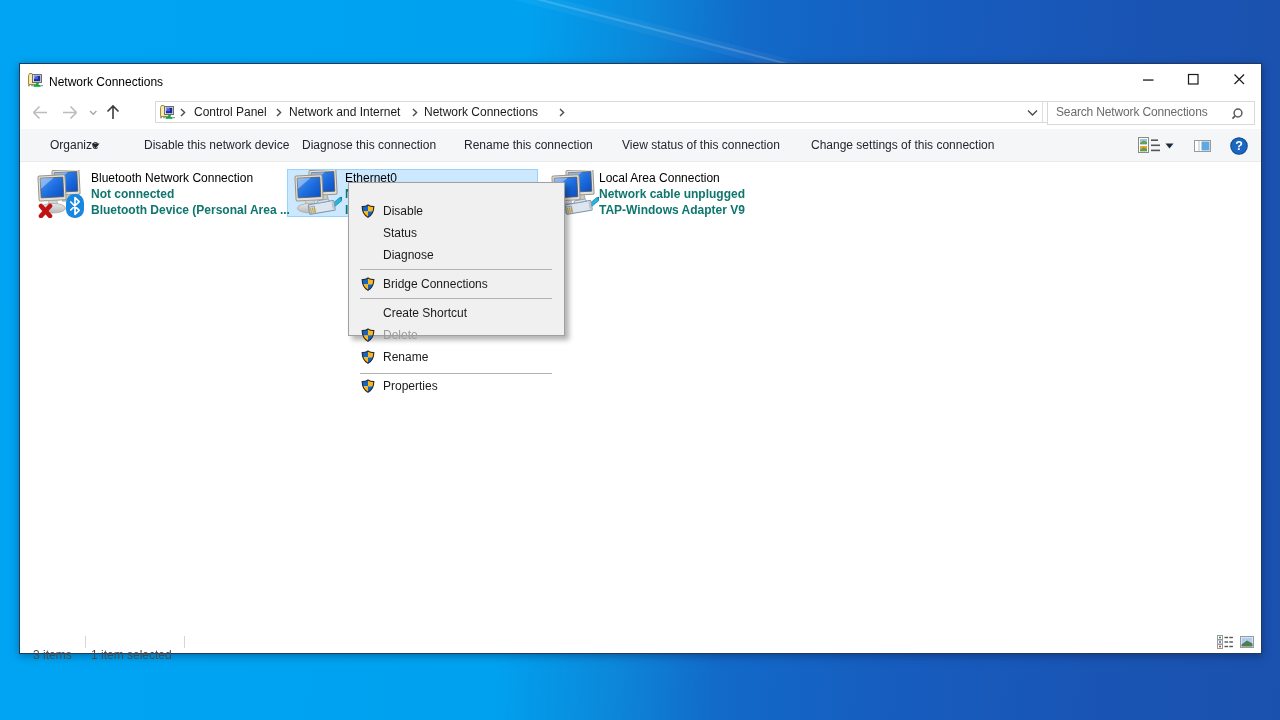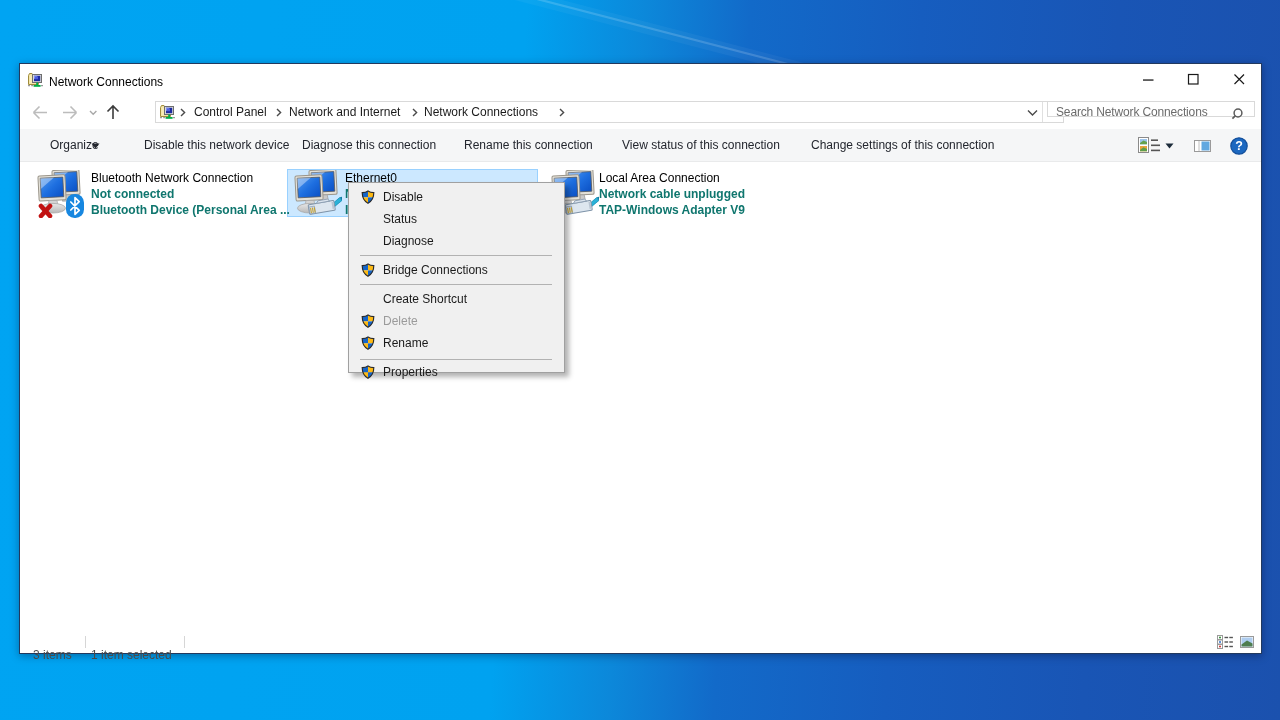--- a/index.html
+++ b/index.html
@@ -19,21 +19,21 @@
   .title-txt { position:absolute; left:29px; top:2px; line-height:32px; font-size:12px; color:#000; }
   .capbtn { position:absolute; top:0; height:31px; }
   
   .toolbar { position:absolute; left:0; top:32px; width:100%; height:33px; background:#fff; }
   .addr {
     position:absolute; left:107px; top:5px; width:909px; height:22px;
     border:1px solid #d9d9d9; background:#fff;margin-left:28px;
   }
   .crumb { position:absolute; top:0; height:20px; line-height:20px; font-size:12px; color:#1b1b1b; white-space:nowrap; }
   .search {
-    position:absolute; left:1027px; top:5px; width:208px; height:16px;
+    position:absolute; left:1027px; top:5px; width:208px; height:24px;
     border:1px solid #d9d9d9; background:#fff;
   }
   .search span { position:absolute; left:8px; top:0; line-height:20px; font-size:12px; color:#6b6b6b; letter-spacing:-0.15px; }
   
   .cmdbar {
     position:absolute; left:0; top:65px; width:100%; height:33px;
     background:#f5f6f7; border-bottom:1px solid #e9eaeb;
   }
   .cmd { position:absolute; top:0; height:32px; line-height:32px; font-size:12px; color:#23262e; white-space:nowrap; }
   
@@ -42,24 +42,24 @@
   .sel {
     position:absolute; left:267px; top:105px; width:251px; height:48px;
     background:#cce8ff; border:1px solid #99d1ff;
   }
   
   .status { position:absolute; left:0; bottom:0; width:100%; height:22px; }
   .status .txt { position:absolute; top:13px; line-height:22px; font-size:12px; color:#4a4a4a; white-space:nowrap; }
   .vsep { position:absolute; top:5px; width:1px; height:12px; background:#d6d6d6; }
   
   .menu {
-    position:absolute; left:348px; top:182px; width:217px; height:191px;
+    position:absolute; left:348px; top:182px; width:217px; height:154px;
     background:#f0f0f0; border:1px solid #a0a0a0;
     box-shadow:4px 4px 5px rgba(0,0,0,.30);
-    padding-top:3px; font-size:12px; color:#1a1a1a;
+    padding-top:17px; font-size:12px; color:#1a1a1a;
   }
   .mi { position:relative; height:22px; line-height:22px; padding-left:34px; white-space:nowrap; }
   .mi svg { position:absolute; left:12px; top:4px; }
   .msep { height:1px; background:#b2b2b2; margin:3px 12px 3px 11px; }
 </style>
 </head>
 <body>
 <svg style="position:absolute;left:0;top:0" width="1280" height="720" viewBox="0 0 1280 720">
   <line x1="500" y1="-10" x2="900" y2="94" stroke="rgba(255,255,255,0.045)" stroke-width="12"></line>
   <line x1="510" y1="-8" x2="880" y2="88" stroke="rgba(255,255,255,0.16)" stroke-width="2.2"></line>

